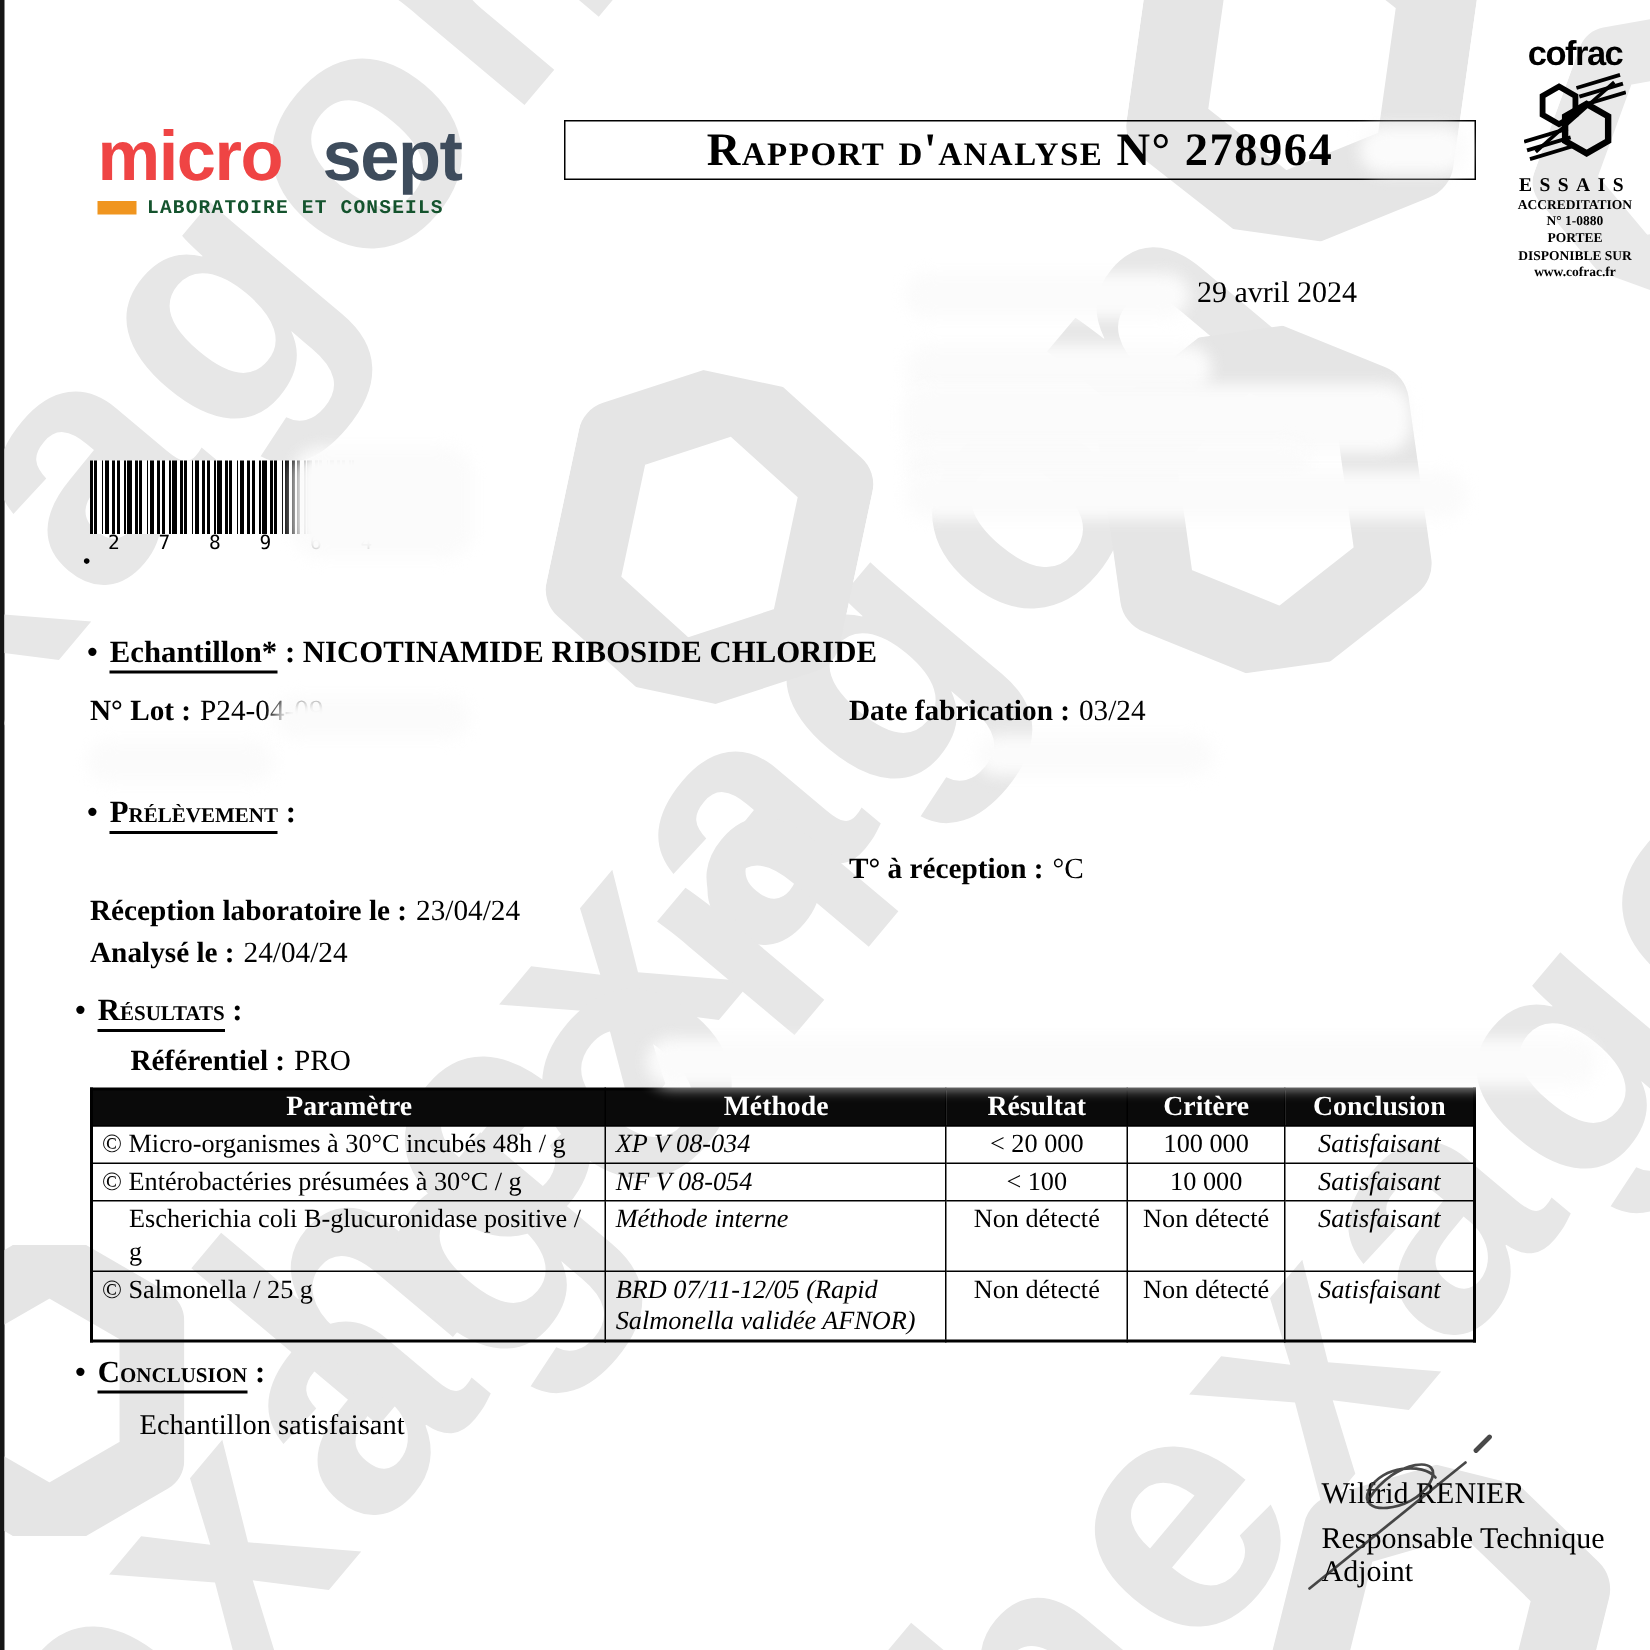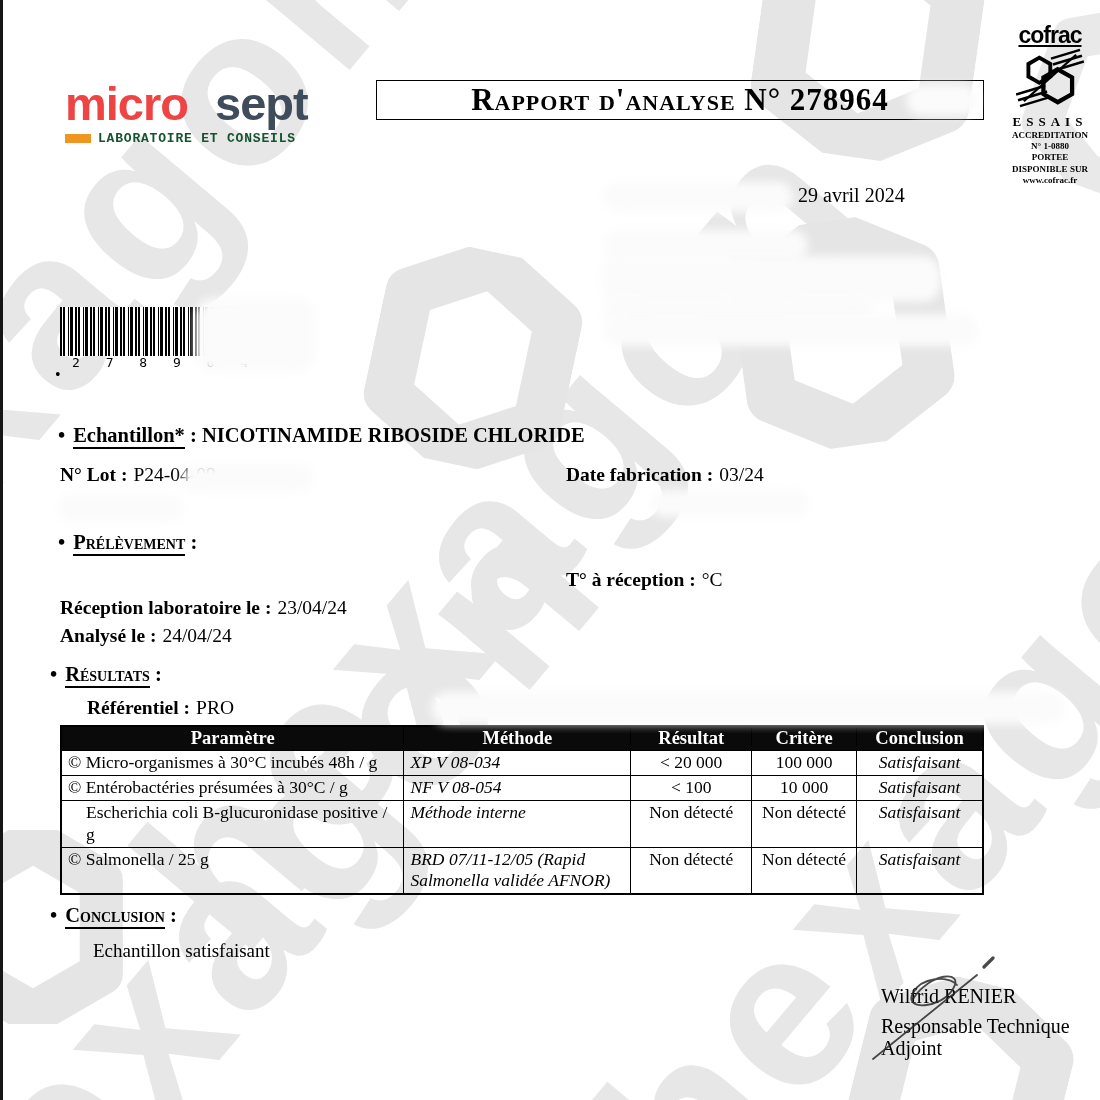--- a/index.html
+++ b/index.html
@@ -24,21 +24,21 @@
   .logo-sept{color:#3E4C5C;margin-left:27px;}
   .logo-tag{display:flex;align-items:center;gap:7px;margin-top:4px;}
   .logo-dash{width:26px;height:9px;background:#F0951F;}
   .logo-tagtext{font-family:Liberation Mono, monospace;font-weight:bold;font-size:13px;
                 color:#14532d;letter-spacing:.8px;}
   .title-box{left:373px;top:80px;width:606px;height:38px;border:1.7px solid #000;
              display:flex;align-items:center;justify-content:center;}
   .title-text{font-variant:small-caps;font-weight:bold;font-size:31px;letter-spacing:1px;}
   .cofrac{left:997px;top:24px;width:100px;text-align:center;line-height:1.2;}
   .cofrac-brand{font-family:"Liberation Sans",sans-serif;font-weight:bold;font-size:23px;
-                letter-spacing:-1px;line-height:1;text-decoration:underline;}
+                letter-spacing:-1px;line-height:1;}
   .cofrac-essais{font-weight:bold;font-size:13px;letter-spacing:5px;margin-top:1px;}
   .cofrac-small{font-weight:bold;font-size:9px;line-height:1.25;}
   .date-line{left:795px;top:184px;font-size:20px;}
   .bars{left:57px;top:307px;width:176px;height:49px;
         background:repeating-linear-gradient(90deg,#000 0 2px,#fff 2px 3px,#000 3px 5px,
                    #fff 5px 8px,#000 8px 9px,#fff 9px 10px,#000 10px 13px,#fff 13px 15px);}
   .bar-digits{left:69px;top:355px;font-family:"DejaVu Sans Mono",monospace;font-size:13px;
               letter-spacing:9px;}
   .dot{left:52px;top:366px;font-size:16px;}
   .h-bullet{font-weight:bold;margin-right:8px;}

